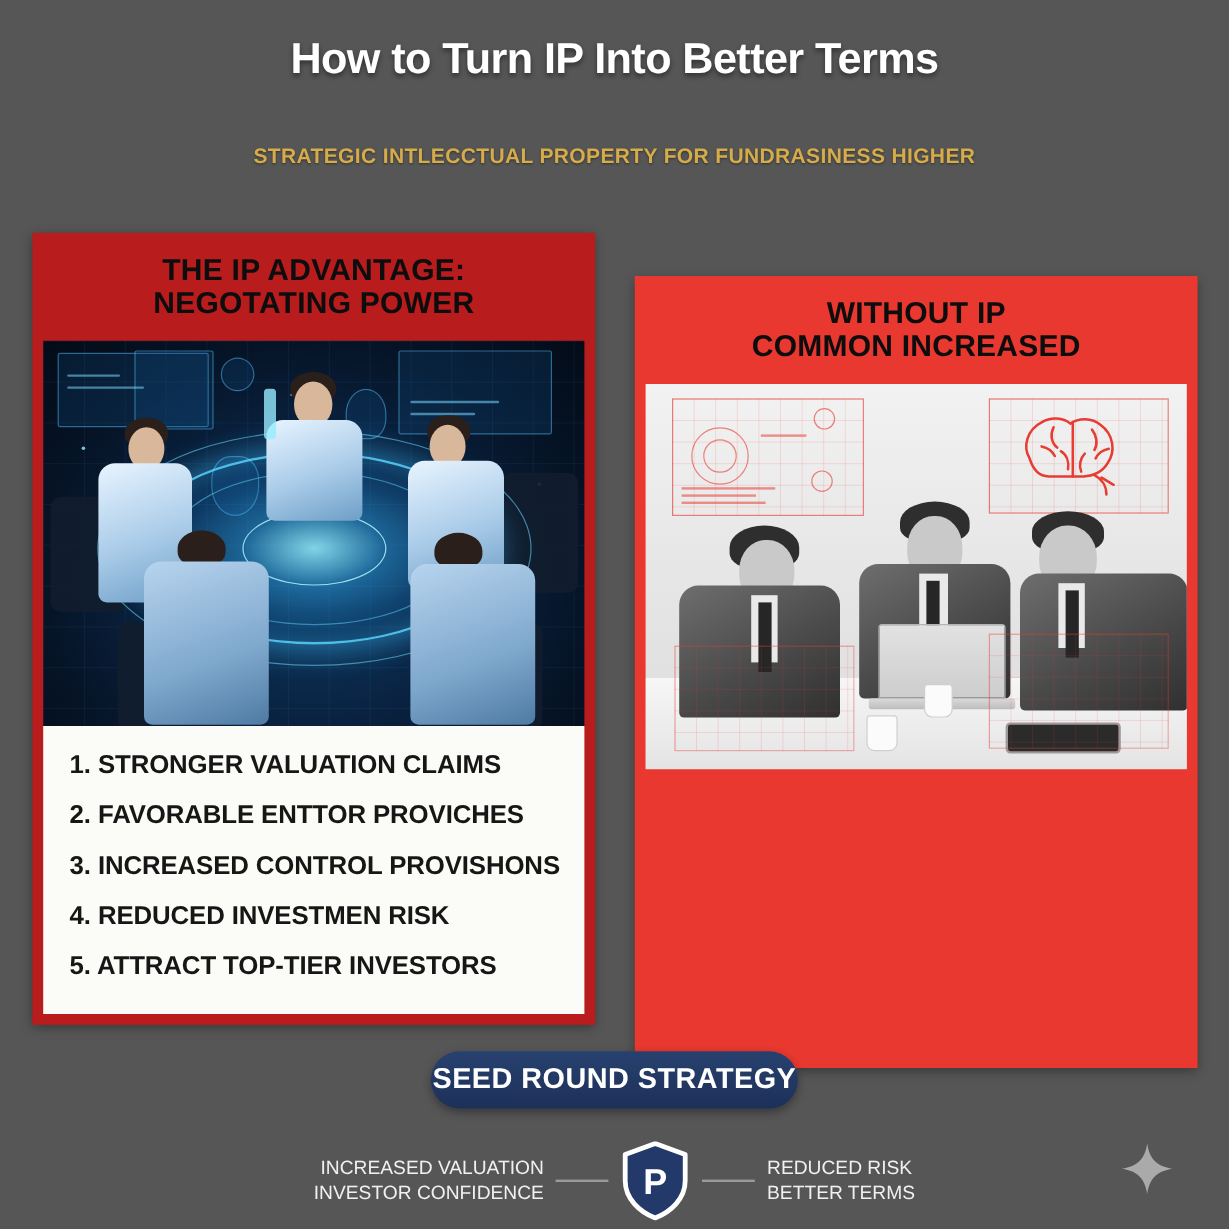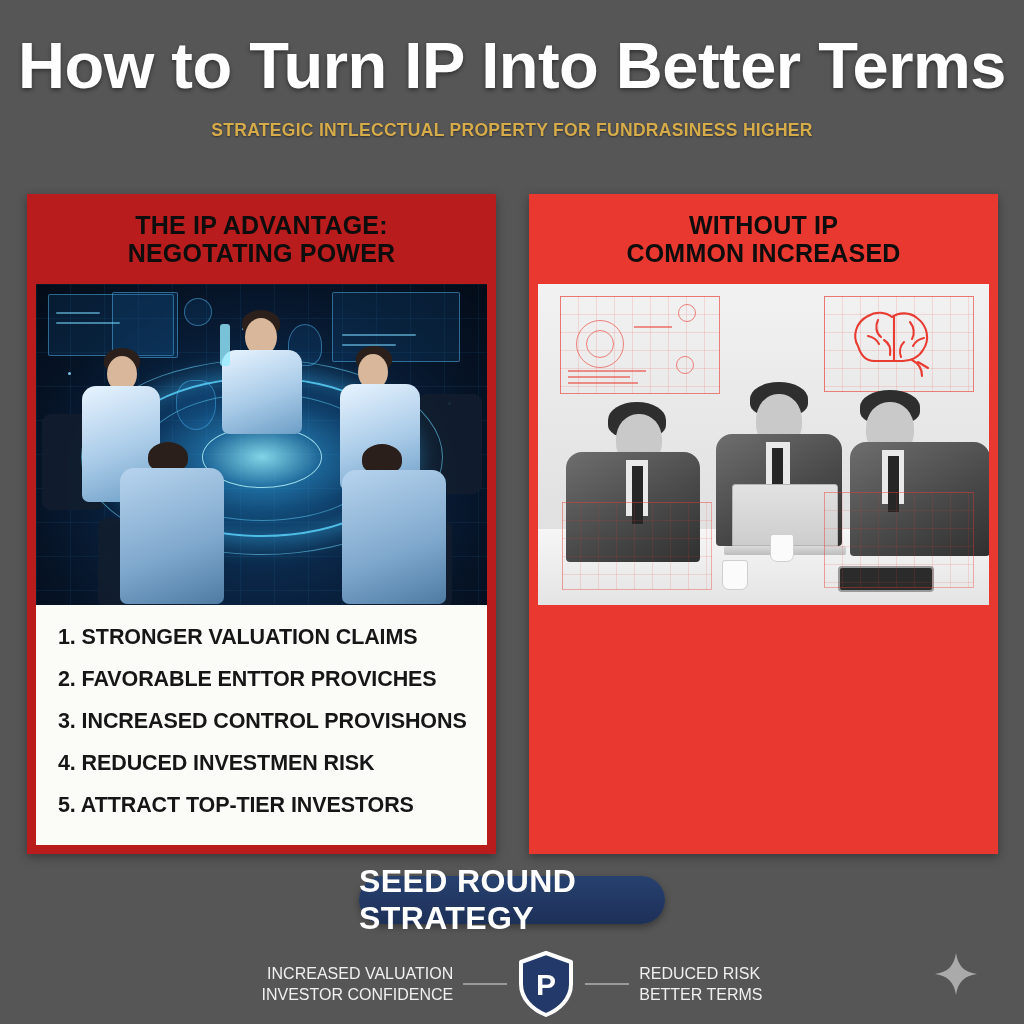--- a/index.html
+++ b/index.html
@@ -8,39 +8,39 @@
     background:#565656;
     font-family:"Liberation Sans", sans-serif;
     overflow:hidden;
     position:relative;
   }
 
   
   #page-title {
     position:absolute; top:28px; left:0; width:1024px;
     text-align:center;
-    font-size:65px; font-weight:bold; color:#ffffff;
+    font-size:36px; font-weight:bold; color:#ffffff;
     letter-spacing:-0.5px;
     text-shadow:0 2px 4px rgba(0,0,0,.45);
     white-space:nowrap;
   }
   #page-subtitle {
     position:absolute; top:120px; left:0; width:1024px;
     text-align:center;
     font-size:17.5px; font-weight:bold; color:#d6ab4a;
     letter-spacing:0.3px;
     text-shadow:0 1px 2px rgba(0,0,0,.45);
     white-space:nowrap;
   }
 
   
   .panel { position:absolute; top:194px; width:469px; height:660px;
            display:flex; flex-direction:column; box-shadow:0 3px 9px rgba(0,0,0,.35); }
   #panel-left  { left:27px;  background:#b91c1c; }
-  #panel-right { left:529px; background:#e8382f; }
+  #panel-right { left:529px; background:#e8382f;margin-top:36px; }
 
   .panel-header {
     height:90px; display:flex; flex-direction:column;
     align-items:center; justify-content:center;
     color:#0d0d0d; font-size:25px; font-weight:bold;
     line-height:1.14; text-align:center; letter-spacing:0.2px;
     flex:none;
   }
   .panel-header .l2 { letter-spacing:0.2px; }
 
@@ -104,21 +104,21 @@
                display:flex; flex-direction:column; justify-content:space-between; }
   .list-item { font-size:21.5px; font-weight:bold; color:#161616;
                letter-spacing:-0.1px; line-height:1.0; margin-bottom:15px; white-space:nowrap; }
 
   
   #seed-banner {
     position:absolute; left:50%; top:876px; transform:translateX(-50%);
     width:306px; height:48px; border-radius:24px;
     background:linear-gradient(180deg,#27416f 0%,#1d3058 100%);
     display:flex; align-items:center; justify-content:center;
-    color:#ffffff; font-size:32px; font-weight:bold; letter-spacing:0.4px;
+    color:#ffffff; font-size:24px; font-weight:bold; letter-spacing:0.4px;
     box-shadow:0 3px 7px rgba(0,0,0,.35);
   }
 
   
   #footer { position:absolute; left:0; top:950px; width:1024px; height:68px;
             display:flex; align-items:center; justify-content:center; gap:0; }
   .foot-text { color:#f0f0f0; font-size:16px; font-weight:normal; line-height:1.32; white-space:nowrap; }
   .foot-text.left  { text-align:right; }
   .foot-text.right { text-align:left; }
   .foot-dash { width:44px; height:2px; background:#9a9a9a; margin:0 10px; flex:none; }

